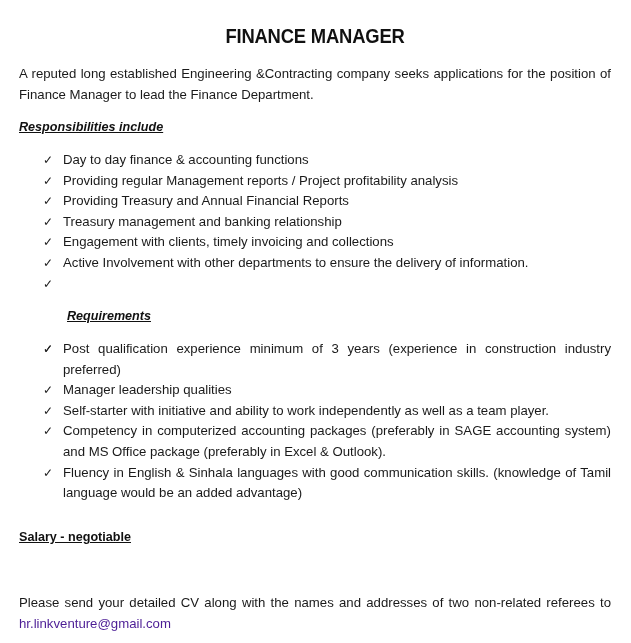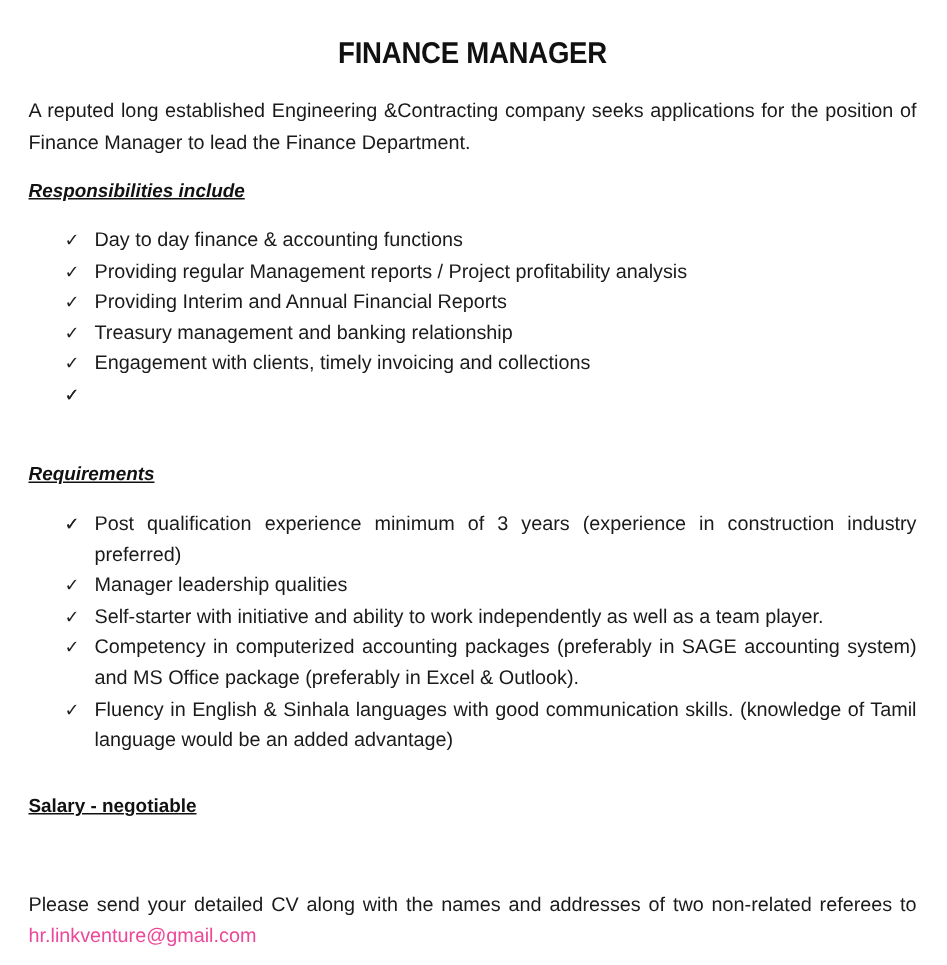--- a/index.html
+++ b/index.html
@@ -48,21 +48,21 @@
     .heading {
       position: absolute;
       left: 0;
       font-size: 12.6px;
       font-weight: bold;
       text-decoration: underline;
       color: #111;
     }
     .heading.italic { font-style: italic; text-align: right; }
     .h-resp { top: 120px; }
-    .h-req { top: 309px; }
+    .h-req { top: 309px; margin-left: 48px; }
     .h-sal { top: 530px; }
     .list {
       position: absolute;
       left: 24px;
       width: 568px;
       margin: 0;
       padding: 0;
       list-style: none;
     }
     .list li {
@@ -76,39 +76,39 @@
     .list li .check {
       position: absolute;
       left: 0;
       top: 0;
       font-size: 12px;
       color: #222;
     }
     .resp-list { top: 150px; }
     .req-list { top: 339px; }
     .closing { top: 593px; }
-    .email { color: #ec4899; text-decoration: none; }
+    .email { color: #4c1d95; text-decoration: none; }
   </style>
 </head>
 <body>
 
 <div class="page">
   <div class="title">FINANCE MANAGER</div>
 
   <div class="para intro">A reputed long established Engineering &amp;Contracting company seeks applications for the position of Finance Manager to lead the Finance Department.</div>
 
   <div class="heading italic h-resp">Responsibilities include</div>
 
   <ul class="list resp-list">
     <li><span class="check">✓</span><span>Day to day finance &amp; accounting functions</span></li>
     <li><span class="check">✓</span><span>Providing regular Management reports / Project profitability analysis</span></li>
-    <li><span class="check">✓</span><span>Providing Interim and Annual Financial Reports</span></li>
+    <li><span class="check">✓</span><span>Providing Treasury and Annual Financial Reports</span></li>
     <li><span class="check">✓</span><span>Treasury management and banking relationship</span></li>
     <li><span class="check">✓</span><span>Engagement with clients, timely invoicing and collections</span></li>
-    <li><span class="check">✓</span></li>
+    <li><span class="check">✓</span><span>Active Involvement with other departments to ensure the delivery of information.</span></li>
     <li><span class="check">✓</span></li>
   </ul>
 
   <div class="heading italic h-req">Requirements</div>
 
   <ul class="list req-list">
     <li><span class="check">✓</span></li>
     <li><span class="check">✓</span><span>Post qualification experience minimum of 3 years (experience in construction industry preferred)</span></li>
     <li><span class="check">✓</span><span>Manager leadership qualities</span></li>
     <li><span class="check">✓</span><span>Self-starter with initiative and ability to work independently as well as a team player.</span></li>

